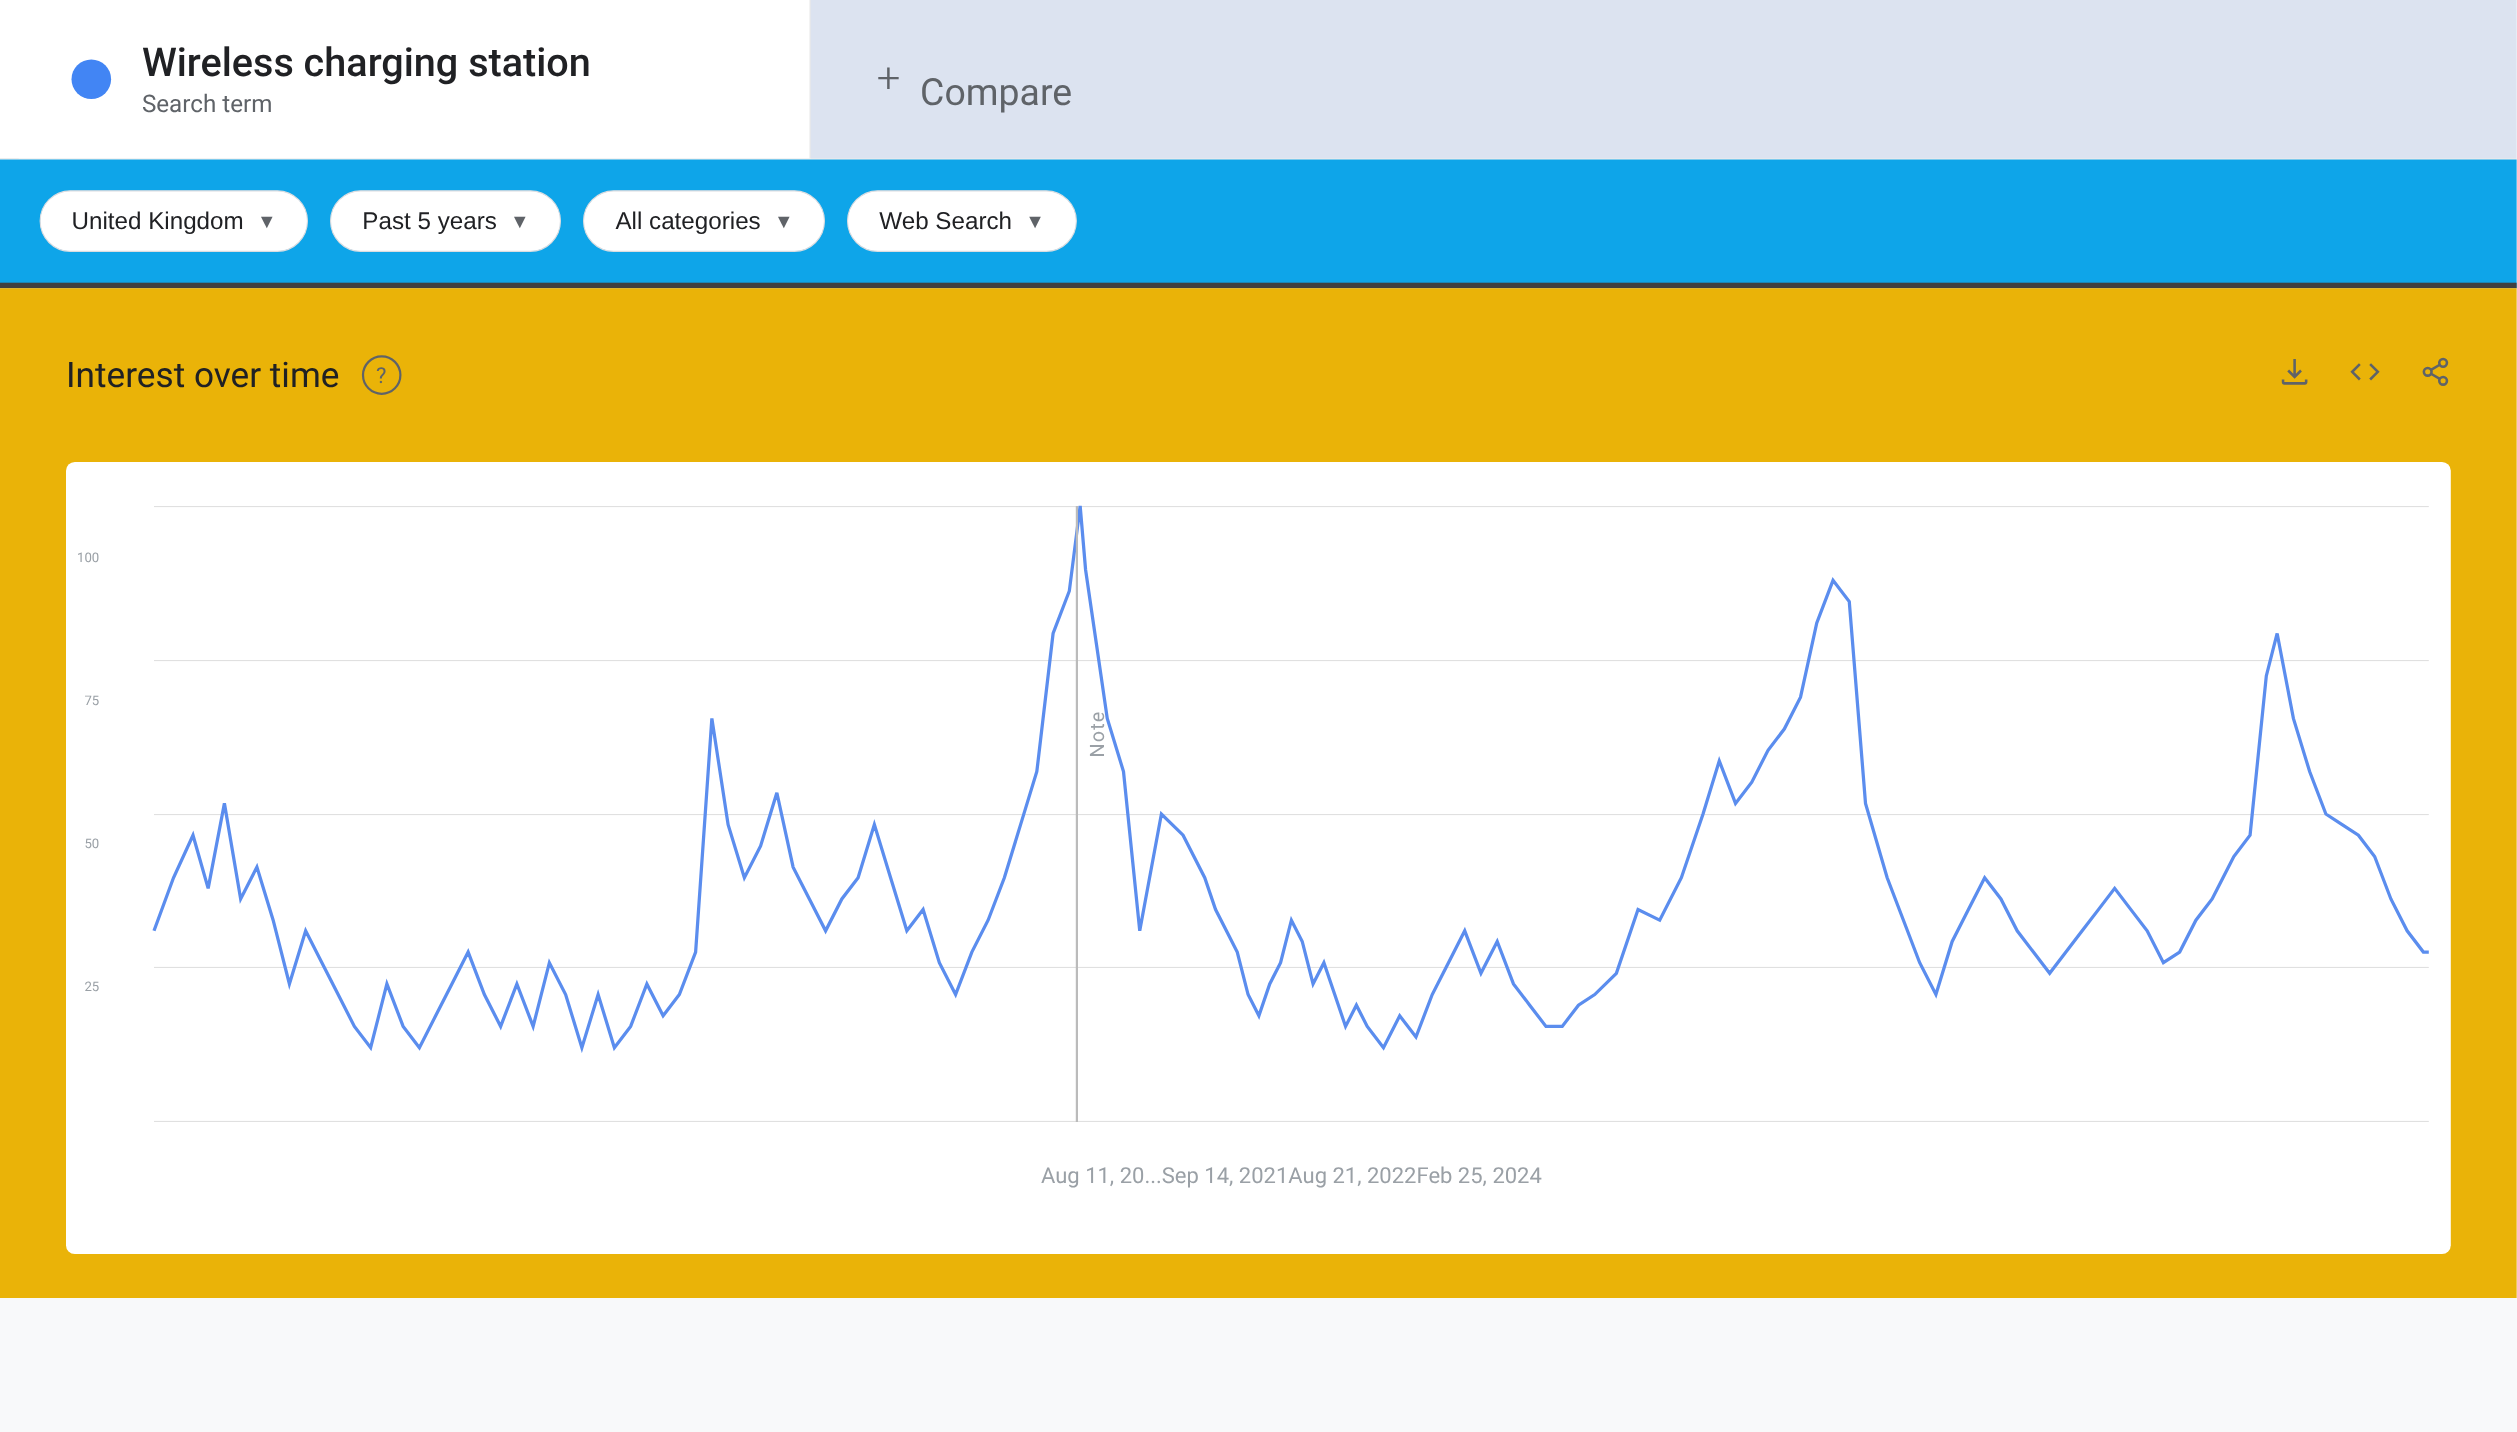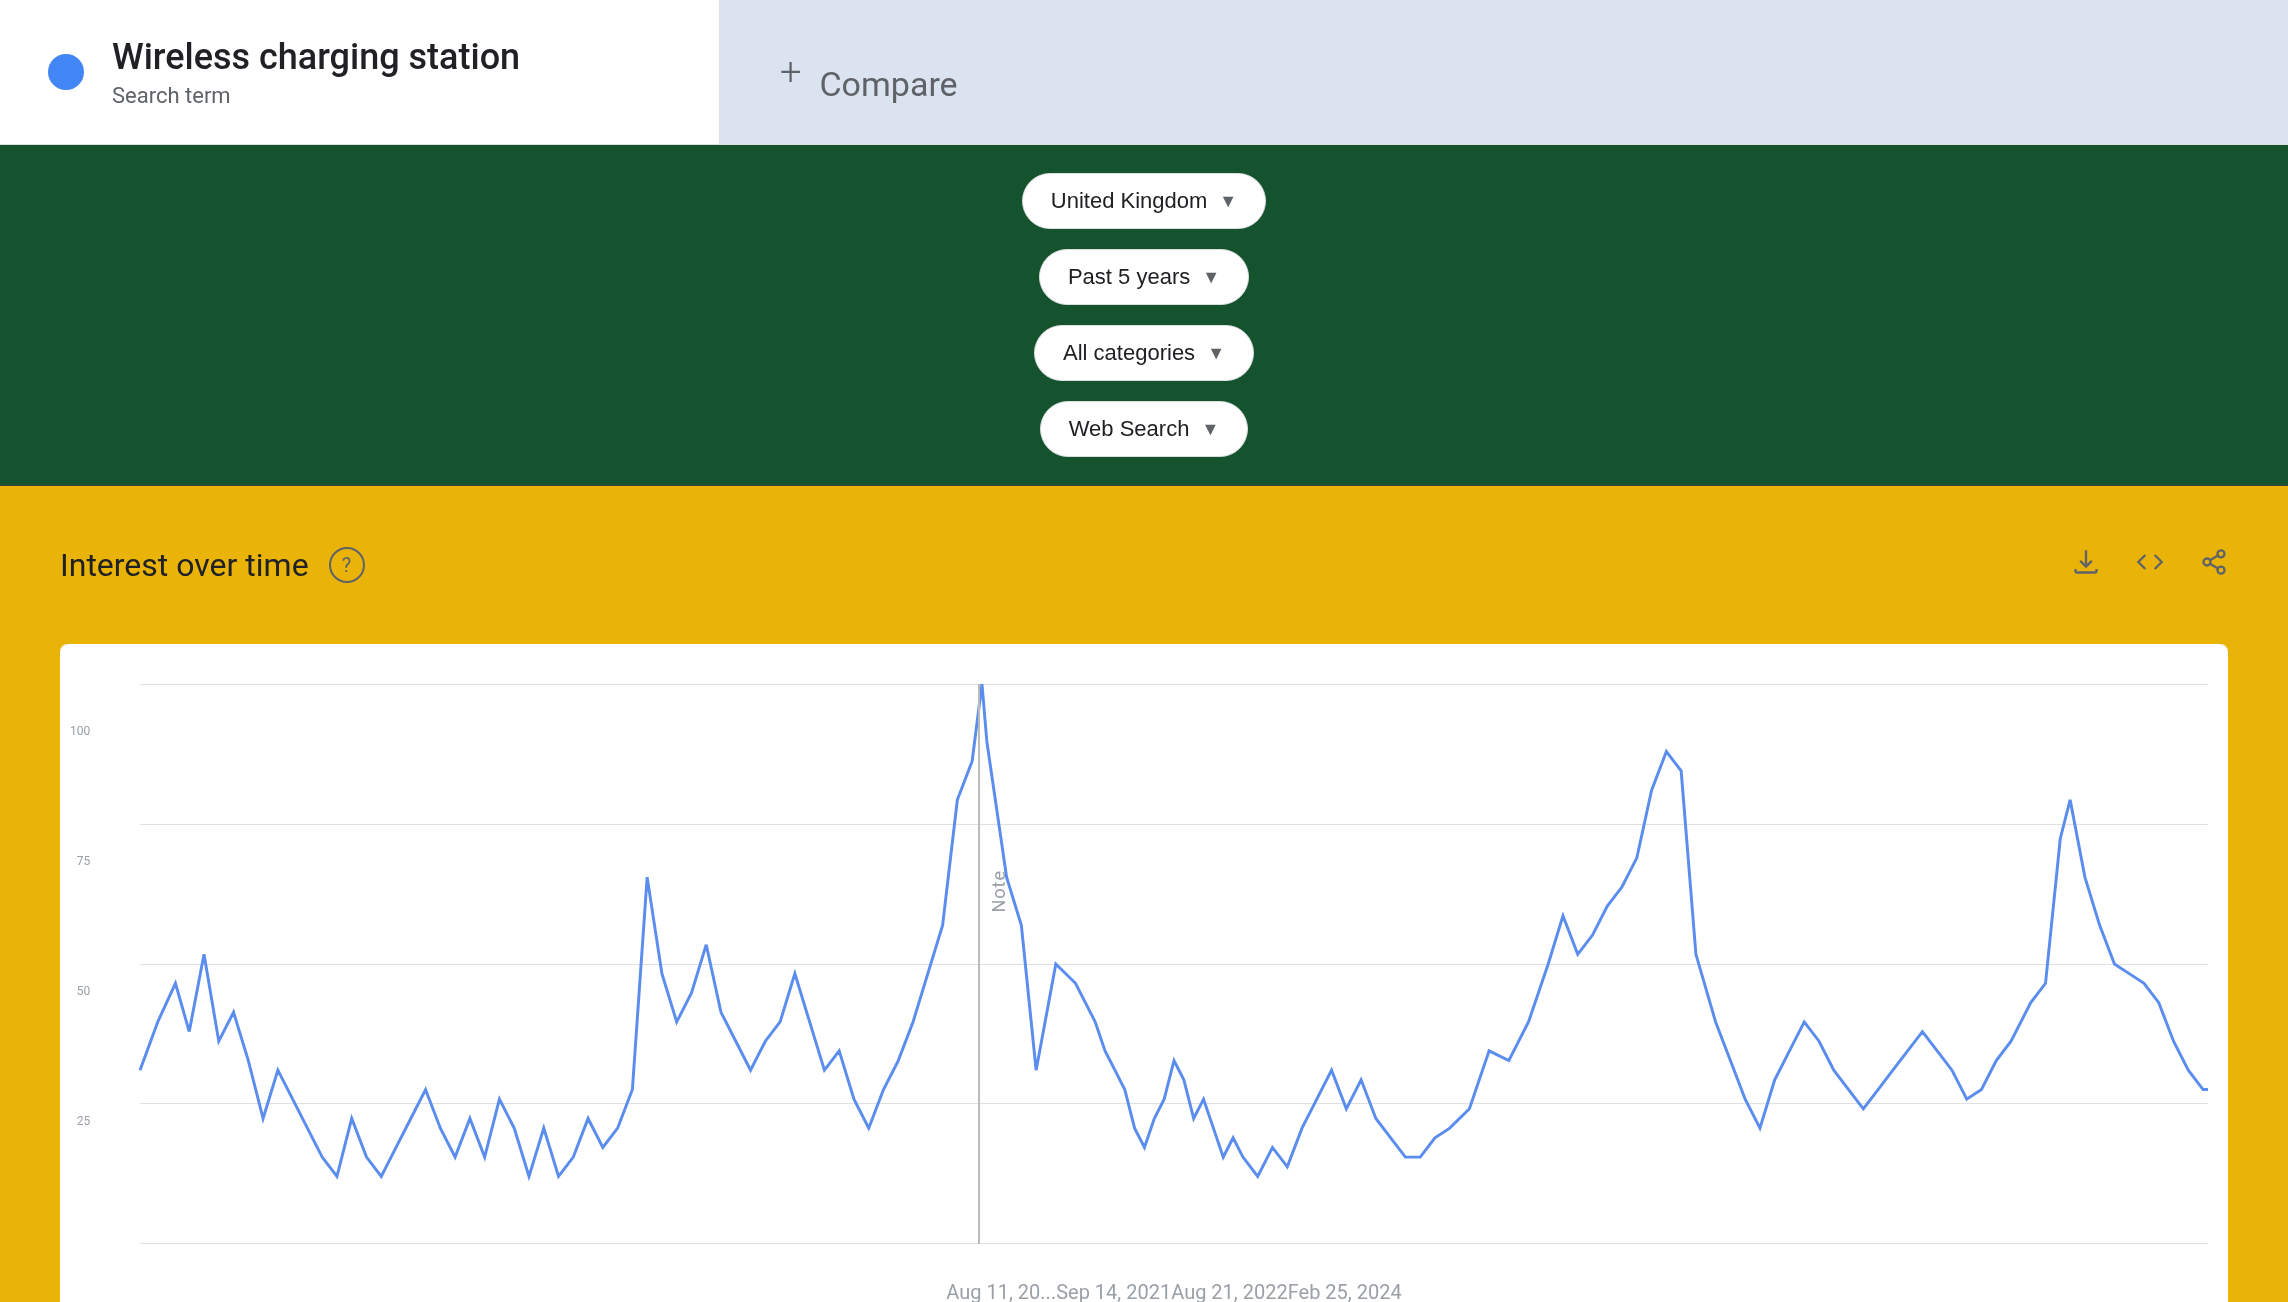--- a/index.html
+++ b/index.html
@@ -18,20 +18,21 @@
     }
 
     .search-term-card {
       background: #fff;
       padding: 36px 48px;
       display: flex;
       align-items: center;
       gap: 28px;
       flex: 0 0 720px;
       border-right: 1px solid #e0e0e0;
+      margin-left: 17px;
     }
 
     .blue-dot {
       width: 36px;
       height: 36px;
       border-radius: 50%;
       background: #4285f4;
       flex-shrink: 0;
     }
 
@@ -64,27 +65,26 @@
     }
 
     .compare-card .compare-label {
       font-size: 34px;
       color: #5f6368;
       font-weight: 400;
       margin-top: 23px;
     }
 
     .filters-section {
-      background: #14532d;
+      background: #0ea5e9;
       padding: 28px 36px;
       display: flex;
       gap: 20px;
       align-items: center;
-      border-bottom: 1px solid #404040;
-      flex-direction: column;
+      border-bottom: 5px solid #404040;
     }
 
     .filter-btn {
       display: flex;
       align-items: center;
       gap: 12px;
       border: 1.5px solid #dadce0;
       border-radius: 50px;
       padding: 14px 28px;
       background: #fff;

